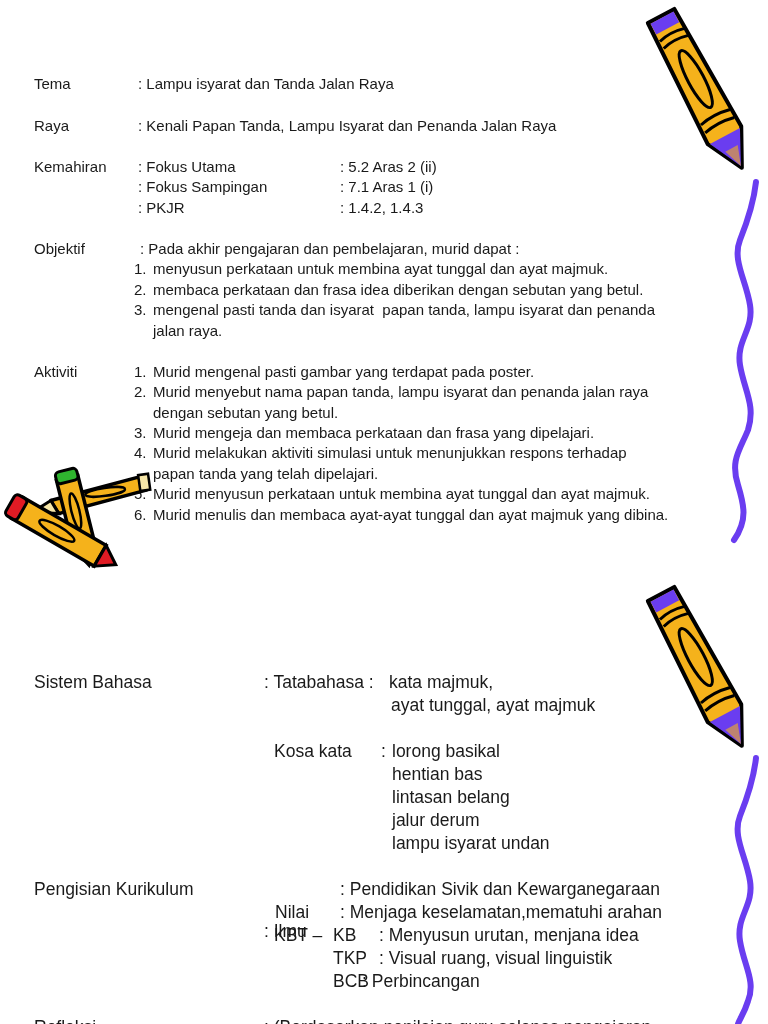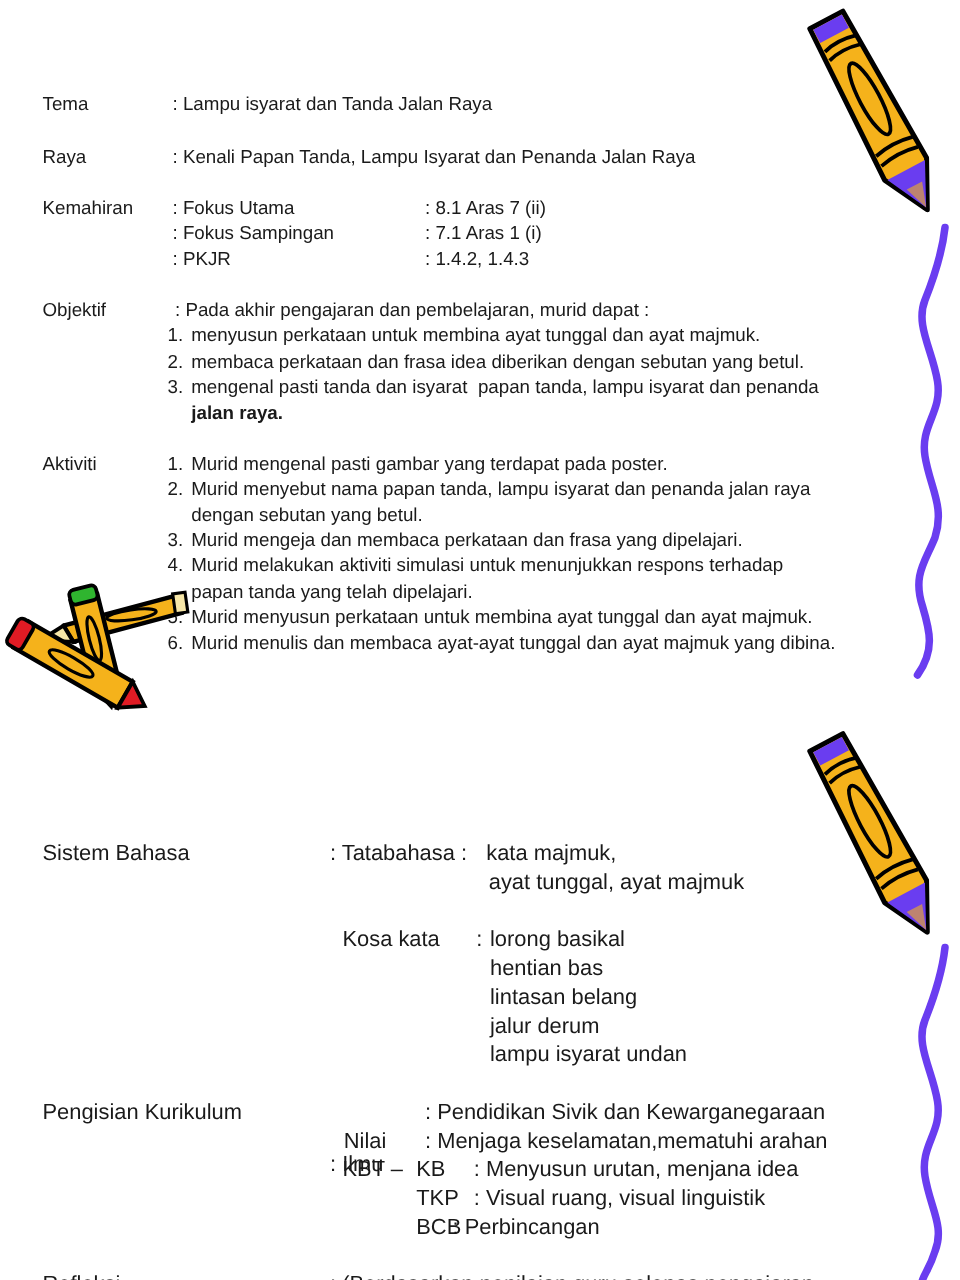--- a/index.html
+++ b/index.html
@@ -16,35 +16,35 @@
 <div>
 
   <div class="abs s1" style="left:34px; top:74px;">Tema</div>
   <div class="abs s1" style="left:138px; top:74px;">: Lampu isyarat dan Tanda Jalan Raya</div>
 
   <div class="abs s1" style="left:34px; top:116px;">Raya</div>
   <div class="abs s1" style="left:138px; top:116px;">: Kenali Papan Tanda, Lampu Isyarat dan Penanda Jalan Raya</div>
 
   <div class="abs s1" style="left:34px; top:157px;text-align:center;">Kemahiran</div>
   <div class="abs s1" style="left:138px; top:157px;">: Fokus Utama</div>
-  <div class="abs s1" style="left:340px; top:157px;">: 8.1 Aras 7 (ii)</div>
+  <div class="abs s1" style="left:340px; top:157px;">: 5.2 Aras 2 (ii)</div>
   <div class="abs s1" style="left:138px; top:177px;">: Fokus Sampingan</div>
   <div class="abs s1" style="left:340px; top:177px;">: 7.1 Aras 1 (i)</div>
   <div class="abs s1" style="left:138px; top:198px;">: PKJR</div>
   <div class="abs s1" style="left:340px; top:198px;">: 1.4.2, 1.4.3</div>
 
   <div class="abs s1" style="left:34px; top:239px;">Objektif</div>
   <div class="abs s1" style="left:140px; top:239px;">: Pada akhir pengajaran dan pembelajaran, murid dapat :</div>
   <div class="abs s1" style="left:134px; top:259px;">1.</div>
   <div class="abs s1" style="left:153px; top:259px;">menyusun perkataan untuk membina ayat tunggal dan ayat majmuk.</div>
   <div class="abs s1" style="left:134px; top:280px;">2.</div>
   <div class="abs s1" style="left:153px; top:280px;">membaca perkataan dan frasa idea diberikan dengan sebutan yang betul.</div>
   <div class="abs s1" style="left:134px; top:300px;">3.</div>
   <div class="abs s1" style="left:153px; top:300px; white-space:pre;">mengenal pasti tanda dan isyarat  papan tanda, lampu isyarat dan penanda</div>
-  <div class="abs s1" style="left:153px; top:321px;font-weight:bold;">jalan raya.</div>
+  <div class="abs s1" style="left:153px; top:321px;">jalan raya.</div>
 
   <div class="abs s1" style="left:34px; top:362px;">Aktiviti</div>
 
   <div class="abs s1" style="left:134px; top:362px;">1.</div>
   <div class="abs s1" style="left:153px; top:362px;">Murid mengenal pasti gambar yang terdapat pada poster.</div>
 
   <div class="abs s1" style="left:134px; top:382px;">2.</div>
   <div class="abs s1" style="left:153px; top:382px;">Murid menyebut nama papan tanda, lampu isyarat dan penanda jalan raya</div>
   <div class="abs s1" style="left:153px; top:403px;">dengan sebutan yang betul.</div>
 

